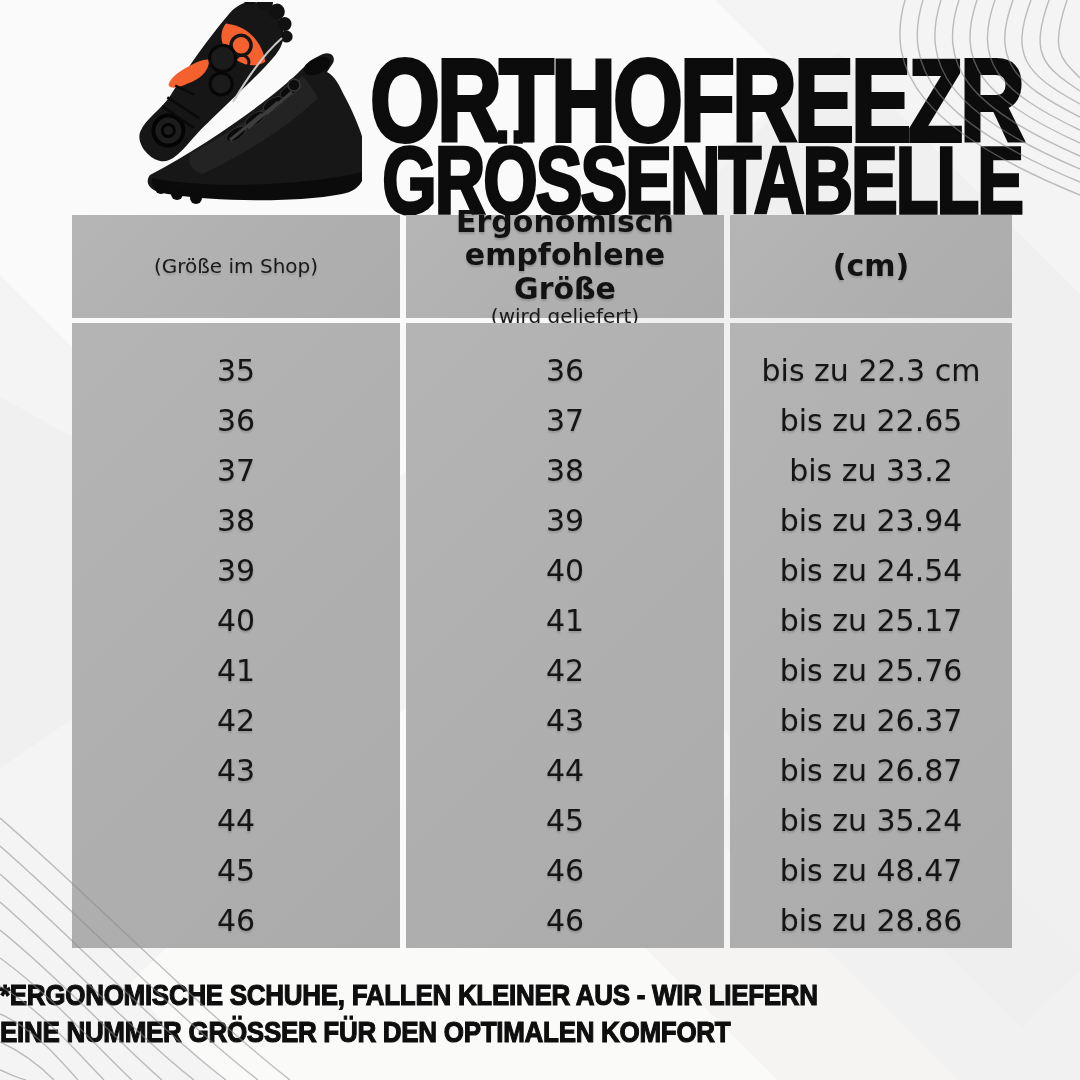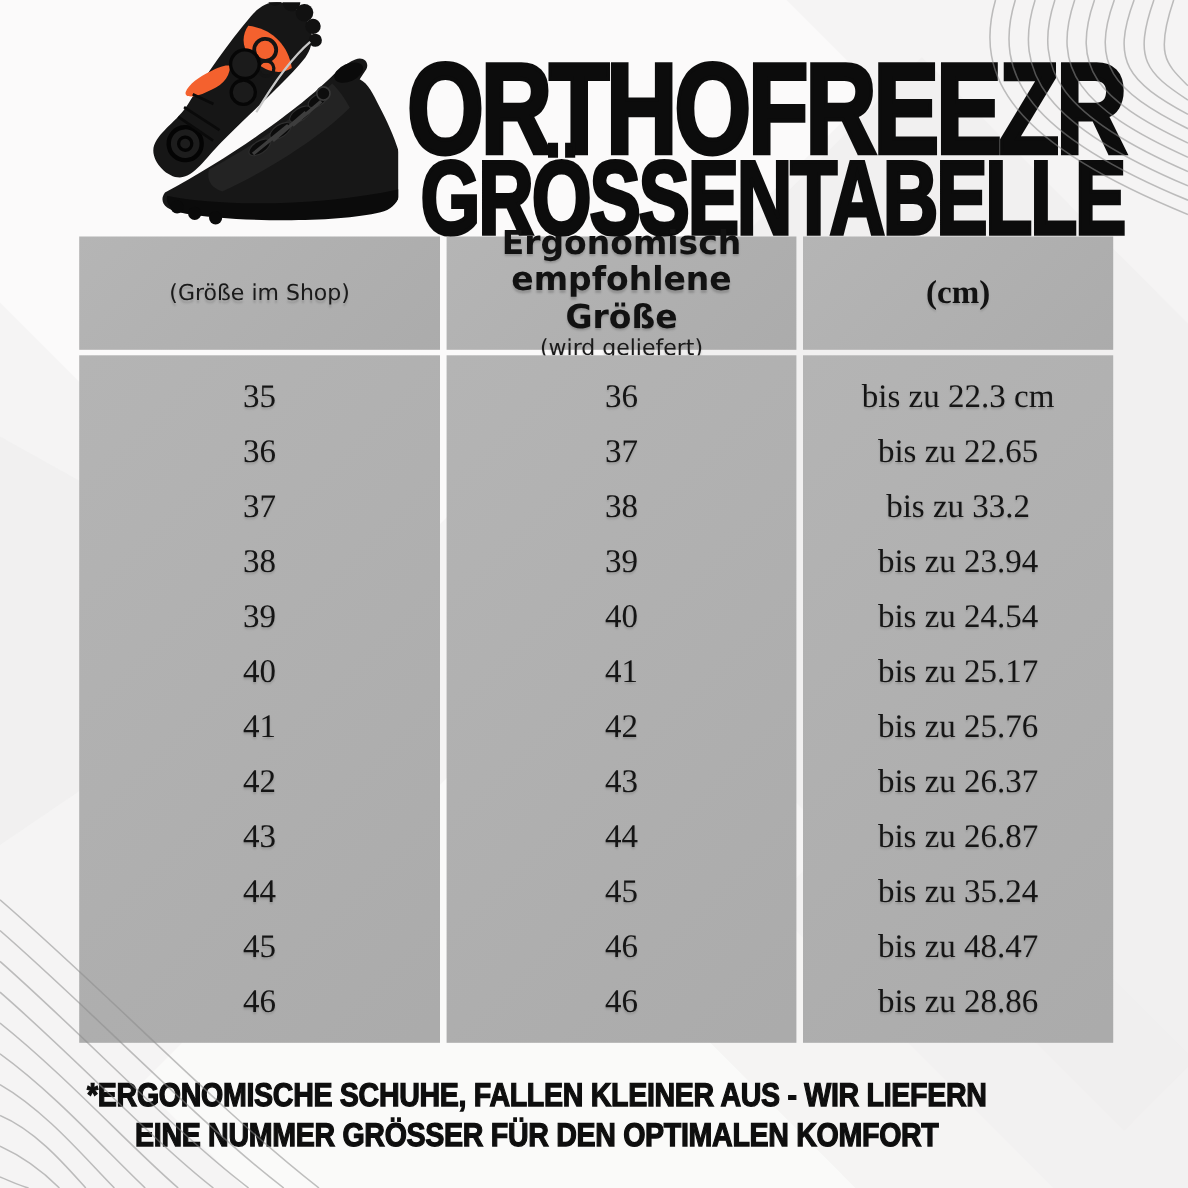--- a/index.html
+++ b/index.html
@@ -37,28 +37,28 @@
 
   
   .size-table{position:absolute;left:72px;top:215px;width:940px;z-index:2;
        display:grid;grid-template-columns:328px 318px 282px;grid-template-rows:103px 625px;
        column-gap:6px;row-gap:5px;}
   .hdr-cell{background:#b1b1b1;display:flex;flex-direction:column;align-items:center;justify-content:center;
        text-align:center;padding:0 8px;box-sizing:border-box;
        background-image:linear-gradient(135deg,rgba(255,255,255,.05),rgba(0,0,0,.03));}
   .hdr-main{font-weight:bold;font-size:30px;line-height:1.12;color:#121212;text-shadow:0 2px 2px rgba(0,0,0,.18);}
   .hdr-sub{font-weight:normal;font-size:20px;line-height:1.15;color:#1a1a1a;text-shadow:0 2px 2px rgba(0,0,0,.15);}
-  .col3 .hdr-sub{font-weight:bold;font-size:30px;color:#121212;font-family:Liberation Serif, serif;}
-  .body-col{background:#b1b1b1;box-sizing:border-box;padding-top:13px;
-       background-image:linear-gradient(135deg,rgba(255,255,255,.04),rgba(0,0,0,.035));font-family:Liberation Serif, serif;}
+  .col3 .hdr-sub{font-weight:bold;font-size:30px;color:#121212;}
+  .body-col{background:#b1b1b1;box-sizing:border-box;padding-top:23px;
+       background-image:linear-gradient(135deg,rgba(255,255,255,.04),rgba(0,0,0,.035));}
   .body-row{height:50px;line-height:50px;text-align:center;font-size:30px;color:#151515;
        text-shadow:0 2px 2px rgba(0,0,0,.16);}
 
   
-  .footer{position:absolute;left:0;top:974px;width:976px;z-index:2;text-align:center;
+  .footer{position:absolute;left:0;top:974px;width:976px;z-index:2;text-align:left;
        font-family:"Liberation Sans",sans-serif;font-weight:bold;color:#0e0e0e;}
   .footer-line{font-size:26px;line-height:37px;letter-spacing:-.3px;transform:scaleY(1.15);
        transform-origin:50% 0;-webkit-text-stroke:1px #0e0e0e;white-space:nowrap;}
 </style>
 </head>
 <body>
 
 <div class="bg-layer">
   <div class="bg-shape bg-s1"></div>
   <div class="bg-shape bg-s2"></div>

